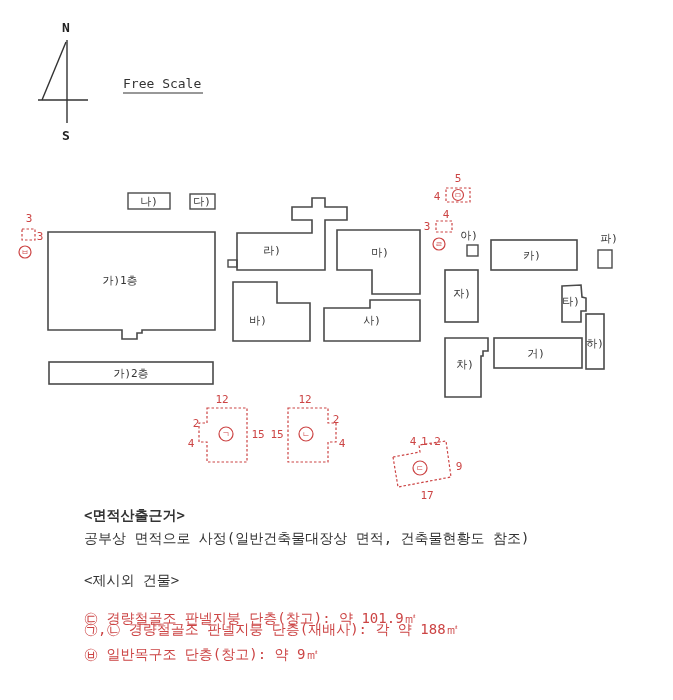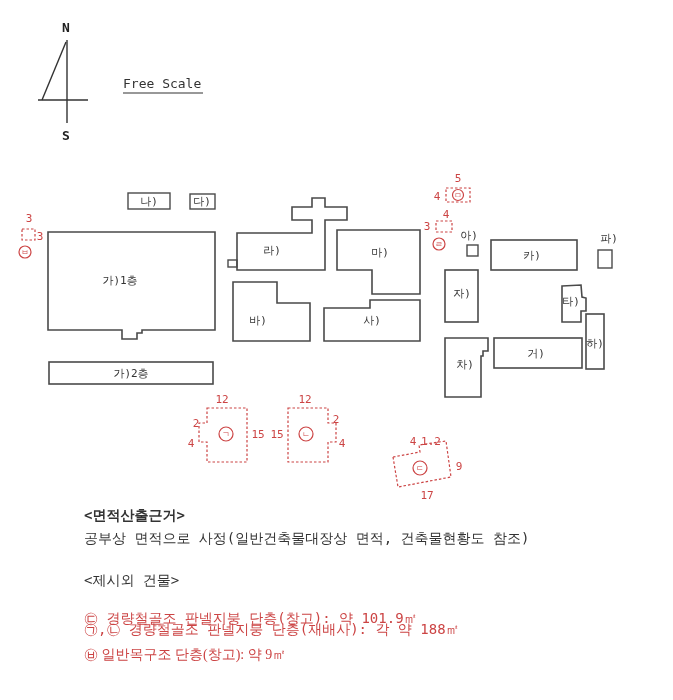--- a/index.html
+++ b/index.html
@@ -134,14 +134,14 @@
       <circle class="redcirc" cx="25" cy="252" r="6"></circle>
       <text class="rsym" x="25" y="255">ㅂ</text>
     </g>
   </svg>
 
   <div class="notes" style="top:507px;font-weight:bold;">&lt;면적산출근거&gt;</div>
   <div class="notes" style="top:530px;">공부상 면적으로 사정(일반건축물대장상 면적, 건축물현황도 참조)</div>
   <div class="notes" style="top:572px;">&lt;제시외 건물&gt;</div>
   <div class="notes notes-red" style="top:585px;margin-top:36px;">㉠,㉡ 경량철골조 판넬지붕 단층(재배사): 각 약 188㎡</div>
   <div class="notes notes-red" style="top:610px;">㉢ 경량철골조 판넬지붕 단층(창고): 약 101.9㎡</div>
-  <div class="notes notes-red" style="top:646px;font-family:Liberation Serif, serif;">㉥ 일반목구조 단층(창고): 약 9㎡</div>
+  <div class="notes notes-red" style="top:646px;">㉥ 일반목구조 단층(창고): 약 9㎡</div>
 </div>
 
 </body></html>

